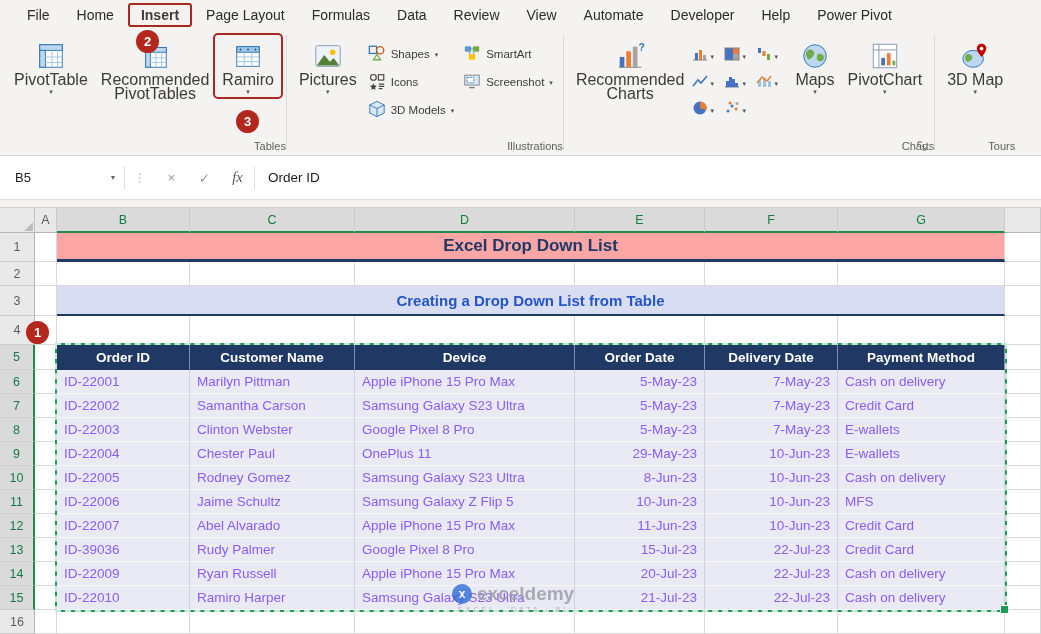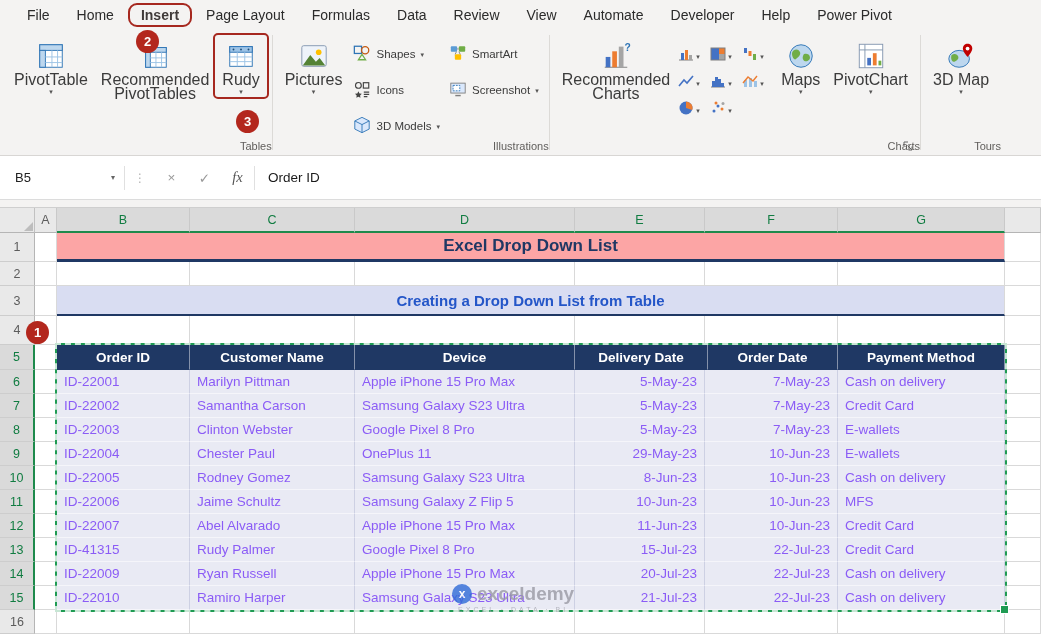--- a/index.html
+++ b/index.html
@@ -3,33 +3,33 @@
 <meta charset="utf-8">
 <style>
 *{margin:0;padding:0;box-sizing:border-box}
 html,body{width:1041px;height:634px;overflow:hidden}
 body{font-family:"Liberation Sans","DejaVu Sans",sans-serif;background:#fff}
 .app{position:relative;width:1041px;height:565px;background:#fff}
 
 
 .tabsbar{height:30px;background:#f4f3f2;display:flex;align-items:center;padding-left:14px;gap:1px}
 .rtab{font-size:14px;color:#2b2b2b;padding:4px 13px;white-space:nowrap;cursor:pointer}
-.rtab.insert{border:2px solid #a6281f;border-radius:9px;padding:2px 11px;font-weight:600;color:#403b3a}
+.rtab.insert{border:2px solid #a6281f;border-radius:3px;padding:2px 11px;font-weight:600;color:#403b3a}
 
 
 .ribbon{height:126px;background:#f4f3f2;border-bottom:1px solid #d8d6d4;display:flex;align-items:stretch;padding:0 2px}
 .rgroup{position:relative;display:flex;align-items:flex-start;padding:5px 7px 18px 7px;gap:3px}
 .grouplabel{position:absolute;left:0;right:0;bottom:3px;text-align:right;font-size:11px;color:#605e5c}
 .vsep{width:1px;background:#dcdad7;margin:5px 0}
 .bigbtn{display:flex;flex-direction:column;align-items:center;gap:1px;padding:4px 5px 2px 5px;border-radius:3px;cursor:pointer}
 .bigbtn .ric{height:33px;display:flex;align-items:center}
 .ric svg{width:30px;height:30px}
 .blabel{font-size:16px;color:#3b3b3b;line-height:13px;text-align:center;white-space:nowrap}
 .chev{font-size:7px;color:#555;line-height:7px;margin-top:1px}
-.stack{display:flex;flex-direction:column;gap:14px;padding-top:8px}
+.stack{display:flex;flex-direction:column;gap:6px;padding-top:8px}
 .smallbtn{display:flex;align-items:center;gap:5px;font-size:11.5px;color:#3b3b3b;cursor:pointer;padding:1px 3px}
 .smallbtn .chev{margin:0}
 .sic svg{width:18px;height:18px}
 .chartgrid{display:grid;grid-template-columns:repeat(3,31px);grid-auto-rows:26px;gap:1px;padding-top:8px}
 .minibtn{display:flex;align-items:center;gap:2px;cursor:pointer}
 .cic svg{width:16px;height:16px}
 .launcher{position:absolute;right:4px;bottom:3px;width:14px;height:14px;cursor:pointer}
 .launcher svg{width:12px;height:12px}
 .redbox{position:relative}
 .redbox::after{content:"";position:absolute;inset:-2px -4px;border:2px solid #a6281f;border-radius:5px;pointer-events:none}
@@ -132,21 +132,21 @@
           <span class="ric">
               <svg viewBox="0 0 32 32">
                 <rect x="4" y="6" width="24" height="21" fill="#fff" stroke="#2e74b5"></rect>
                 <rect x="4" y="6" width="24" height="6" fill="#9dc3e6" stroke="#2e74b5"></rect>
                 <path d="M4 17h24M4 22h24M12 12v15M20 12v15" stroke="#9cc3e5" fill="none"></path>
                 <circle cx="8" cy="9" r="1" fill="#1f4e79"></circle>
                 <circle cx="16" cy="9" r="1" fill="#1f4e79"></circle>
                 <circle cx="24" cy="9" r="1" fill="#1f4e79"></circle>
               </svg>
             </span>
-          <span class="blabel">Rudy</span>
+          <span class="blabel">Ramiro</span>
           <span class="chev">▾</span>
         </div>
       </div>
       <div class="grouplabel">Tables</div>
     </div>
 
     <div class="vsep"></div>
 
     <div class="rgroup">
       <div class="bigbtn">
@@ -414,22 +414,22 @@
         <div class="cell wG"></div>
         <div class="cell wX"></div>
     </div>
 
     <div class="row r5">
       <div class="rn sel">5</div>
       <div class="cell wA"></div>
       <div class="th wB">Order ID</div>
       <div class="th wC">Customer Name</div>
       <div class="th wD">Device</div>
+      <div class="th wE">Order Date</div>
       <div class="th wF">Delivery Date</div>
-      <div class="th wE">Order Date</div>
       <div class="th wG">Payment Method</div>
       <div class="cell wX"></div>
     </div>
 
     <div class="row rr">
       <div class="rn sel">6</div>
       <div class="cell wA"></div>
       <div class="tdata wB">ID-22001</div>
       <div class="tdata wC">Marilyn Pittman</div>
       <div class="tdata wD">Apple iPhone 15 Pro Max</div>
@@ -507,21 +507,21 @@
       <div class="tdata wD">Apple iPhone 15 Pro Max</div>
       <div class="tdata wE right">11-Jun-23</div>
       <div class="tdata wF right">10-Jun-23</div>
       <div class="tdata wG">Credit Card</div>
       <div class="cell wX"></div>
     </div>
 
     <div class="row rr">
       <div class="rn sel">13</div>
       <div class="cell wA"></div>
-      <div class="tdata wB">ID-41315</div>
+      <div class="tdata wB">ID-39036</div>
       <div class="tdata wC">Rudy Palmer</div>
       <div class="tdata wD">Google Pixel 8 Pro</div>
       <div class="tdata wE right">15-Jul-23</div>
       <div class="tdata wF right">22-Jul-23</div>
       <div class="tdata wG">Credit Card</div>
       <div class="cell wX"></div>
     </div>
 
     <div class="row rr">
       <div class="rn sel">14</div>

